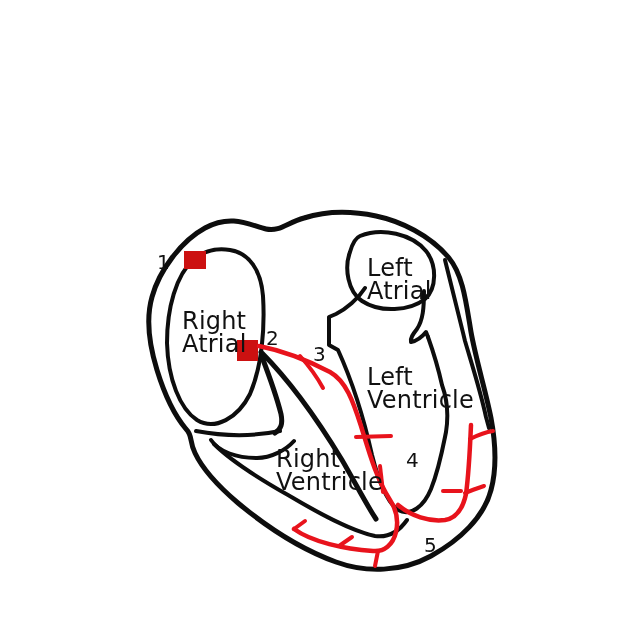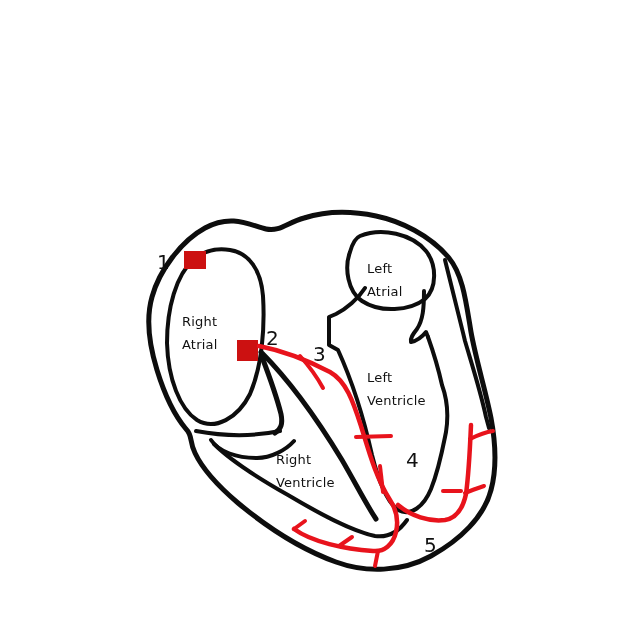--- a/index.html
+++ b/index.html
@@ -11,21 +11,21 @@
     overflow:hidden;
   }
   .stage svg{position:absolute;left:0;top:0;}
   svg path{fill:none;stroke-linecap:round;stroke-linejoin:round;}
   .w5{stroke-width:5px;}
   .w45{stroke-width:4.5px;}
   .w4{stroke-width:4px;}
   .lbl{
     position:absolute;
     color:#111111;
-    font-size:13px;
+    font-size:24px;
     line-height:23px;
     white-space:pre;
     letter-spacing:0.2px;
   }
   .num{font-size:20px;line-height:20px;}
   #lbl-1{left:157px;top:252px;}
   #lbl-2{left:266px;top:328px;}
   #lbl-3{left:313px;top:344px;}
   #lbl-4{left:406px;top:450px;}
   #lbl-5{left:424px;top:535px;}

